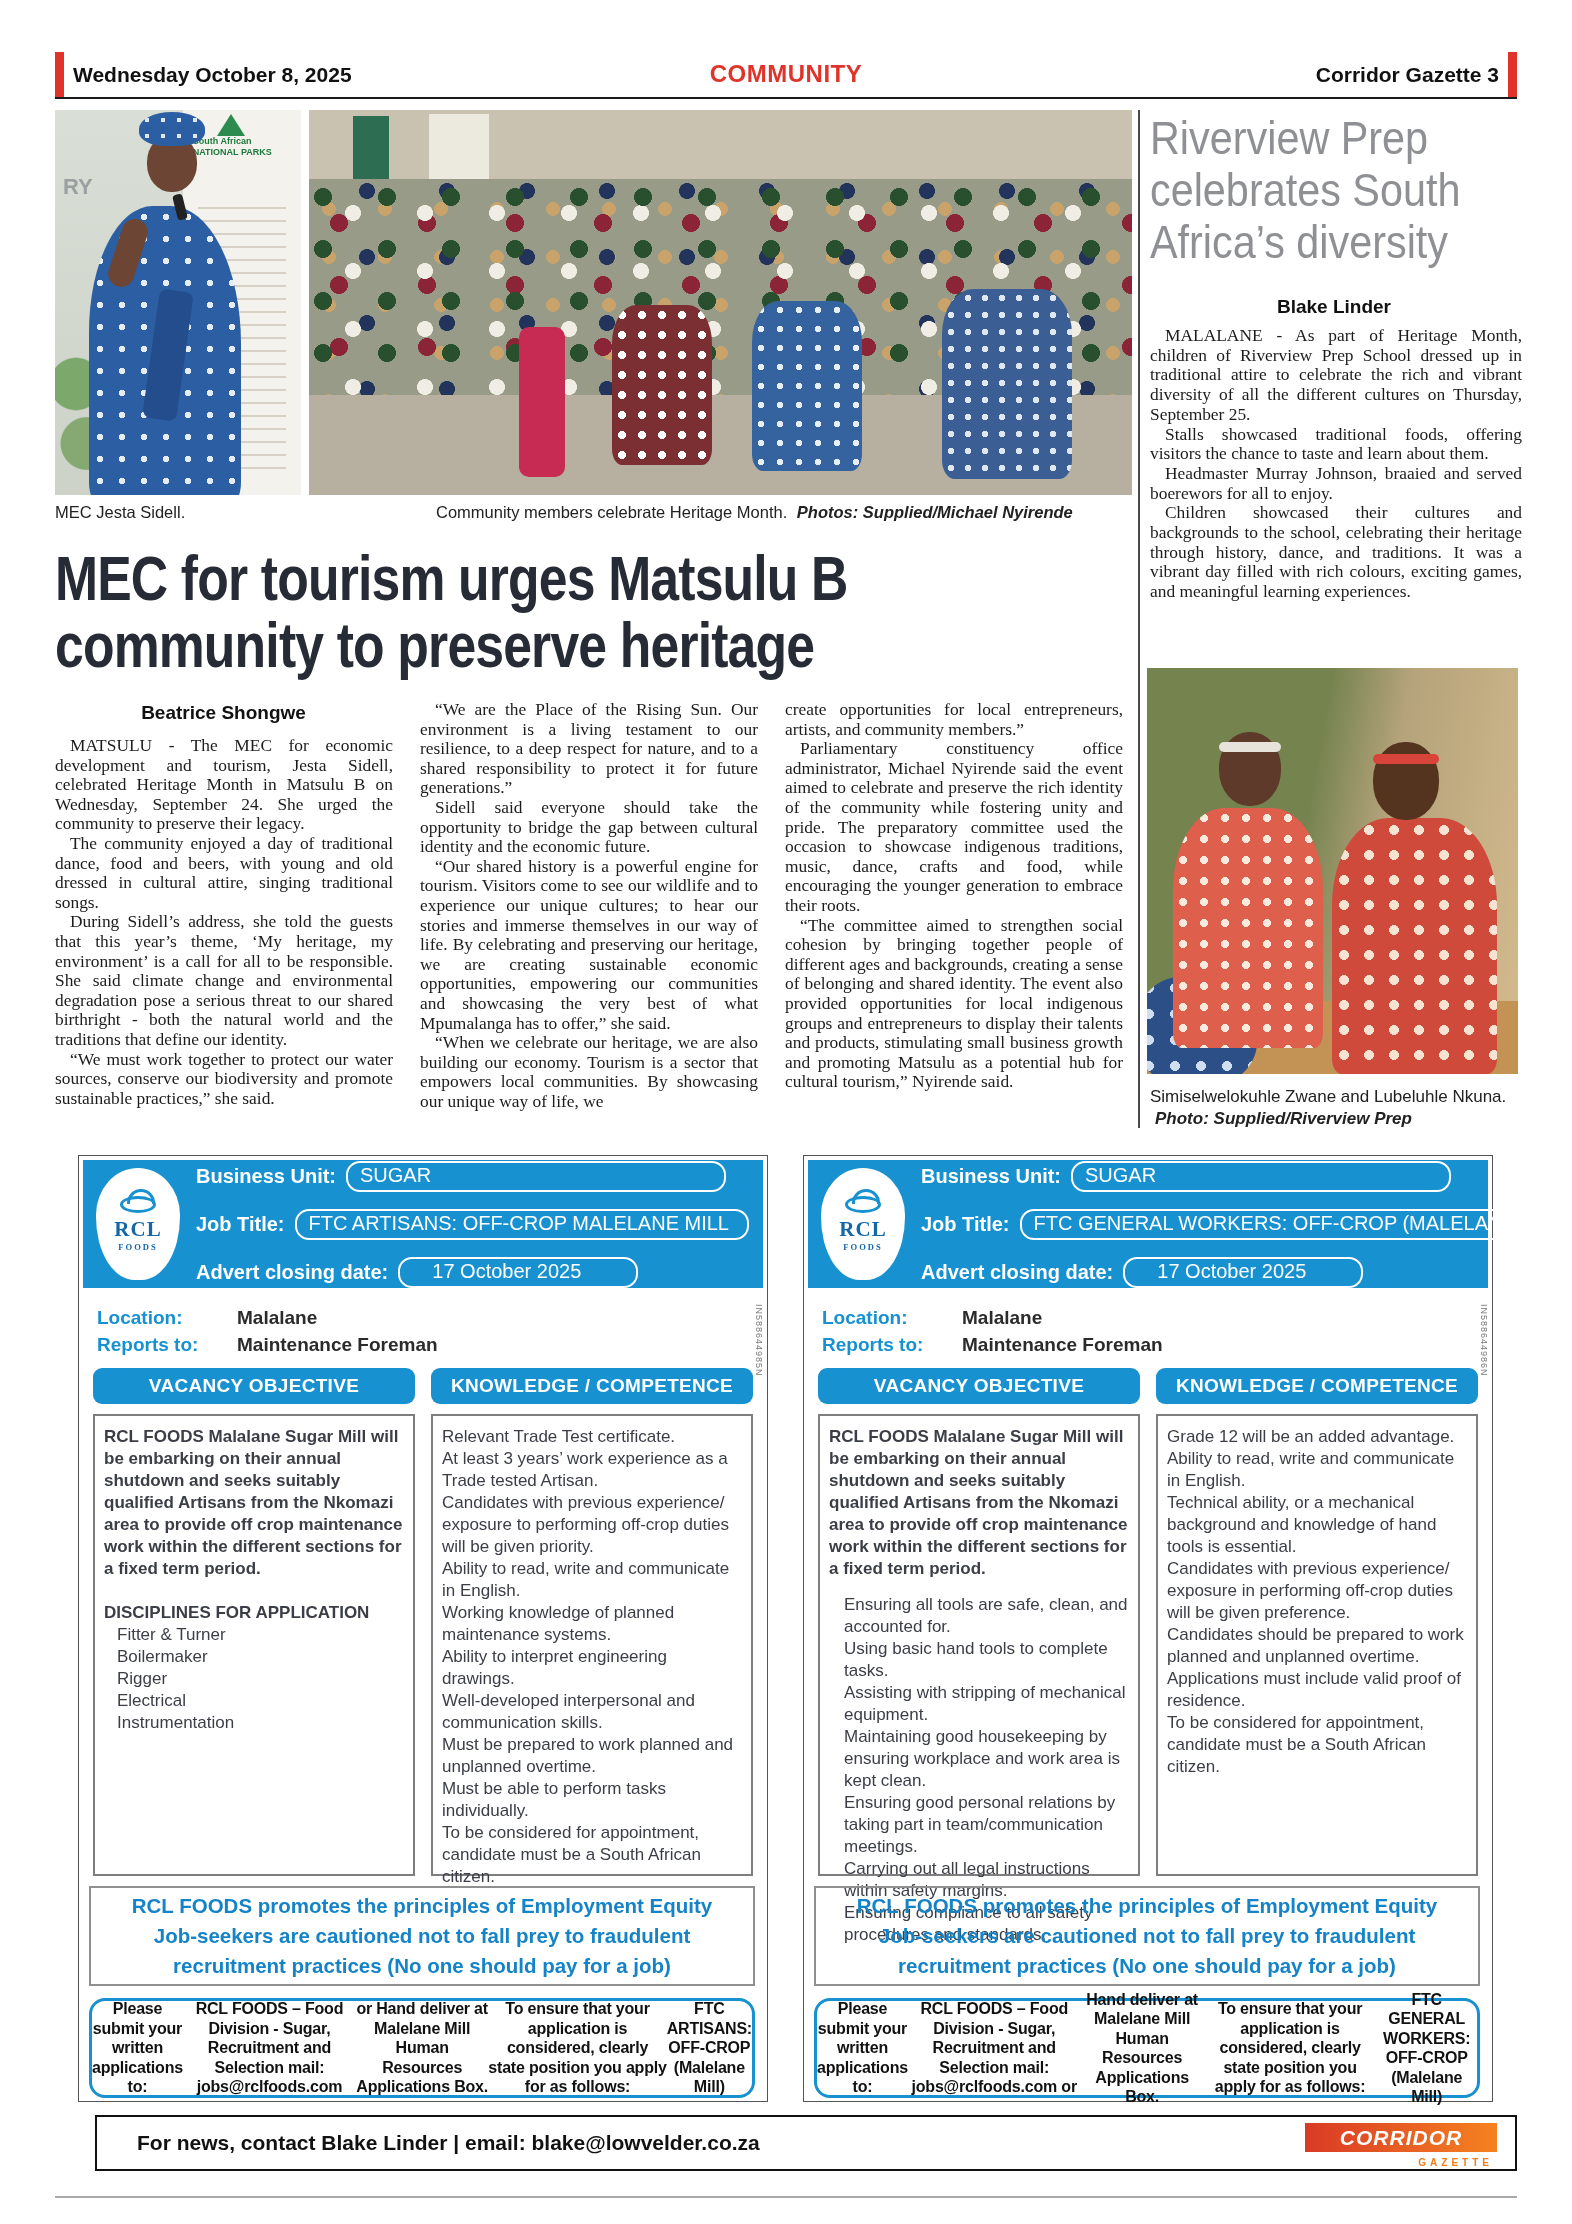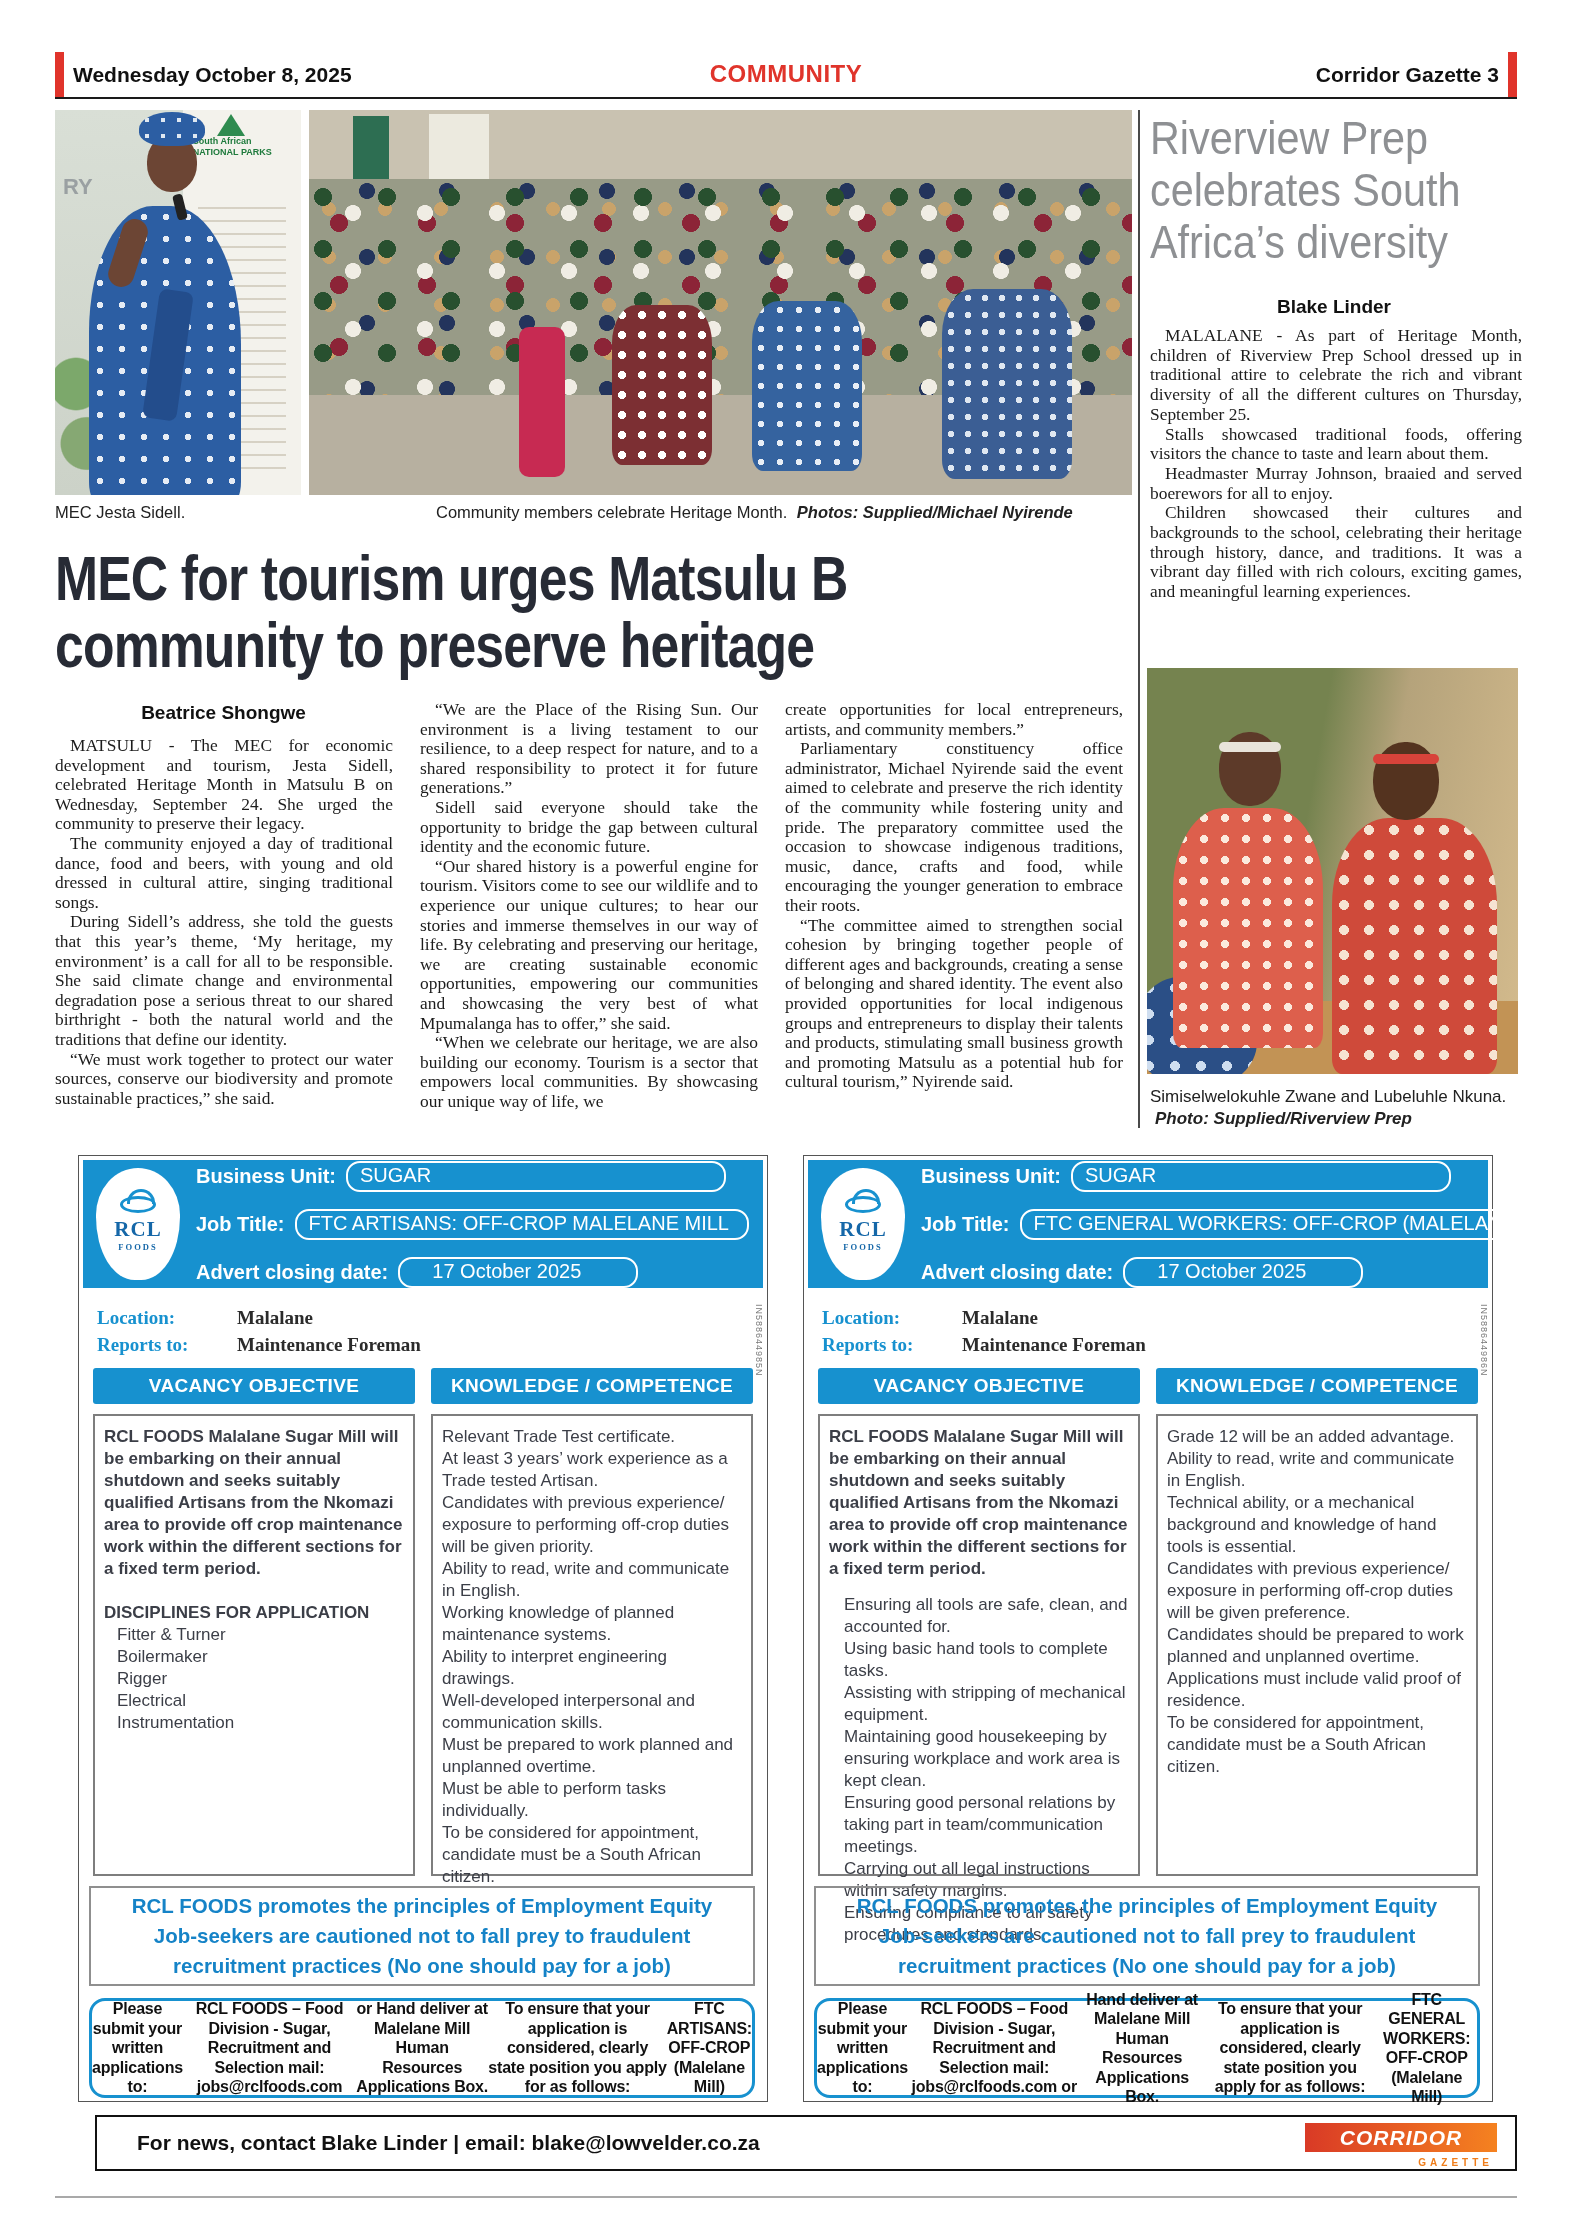--- a/index.html
+++ b/index.html
@@ -106,26 +106,26 @@
   .rcl-eye::before { content:""; position:absolute; left:4px; top:-10px; width:22px; height:12px;
       border:3px solid #1791cf; border-bottom:none; border-radius:14px 14px 0 0; }
   .rcl-name { font-size:21px; font-weight:bold; color:#1567a8; letter-spacing:1px; margin-top:4px; }
   .rcl-sub { font-size:8.5px; font-weight:bold; color:#1567a8; letter-spacing:2px; }
   .banner-rows { display:flex; flex-direction:column; gap:17px; margin-left:16px; flex:1; padding-right:14px; }
   .banner-row { display:flex; align-items:center; gap:10px; }
   .banner-label { color:#fff; font-weight:bold; font-size:20px; white-space:nowrap; }
   .val-box { border:2.5px solid #fff; border-radius:14px; color:#fff; font-size:20px; padding:1px 12px 3px; white-space:nowrap; }
   .val-box.grow { flex:1; } .val-box.wide { min-width:380px; } .val-box.date { min-width:240px;padding-left:32px; }
 
-  .ad-meta { position:absolute; left:18px; top:148px; font-size:19px; font-weight:bold; line-height:27px;font-family:Liberation Serif, serif; }
+  .ad-meta { position:absolute; left:18px; top:148px; font-size:19px; font-weight:bold; line-height:27px; }
   .meta-label { color:#1791cf; display:inline-block; width:140px; }
   .meta-val { color:#2b2b2b; }
   .ad-id { position:absolute; right:3px; top:148px; writing-mode:vertical-rl; font-size:9px; color:#777; letter-spacing:1px; }
 
-  .sec-hdr { position:absolute; top:212px; height:36px; background:#1791cf; border-radius:3px; color:#fff;
+  .sec-hdr { position:absolute; top:212px; height:36px; background:#1791cf; border-radius:9px; color:#fff;
       font-weight:bold; font-size:19px; display:flex; align-items:center; justify-content:center; letter-spacing:0.3px; }
   .sec-hdr.vac { left:14px; width:322px; } .sec-hdr.know { left:352px; width:322px; }
 
   .ad-box { position:absolute; top:258px; height:462px; width:322px; border:2px solid #7e7e7e; padding:10px 9px; font-size:17px; line-height:22px; }
   .ad-box.vac { left:14px; } .ad-box.know { left:352px; }
   .vac-intro { font-weight:bold; }
   .disc-header { font-weight:bold; margin-top:22px; }
   .disc-list > div { padding-left:13px; }
   .duty-list { margin-top:14px; }
   .duty-list > div { padding-left:15px; }

